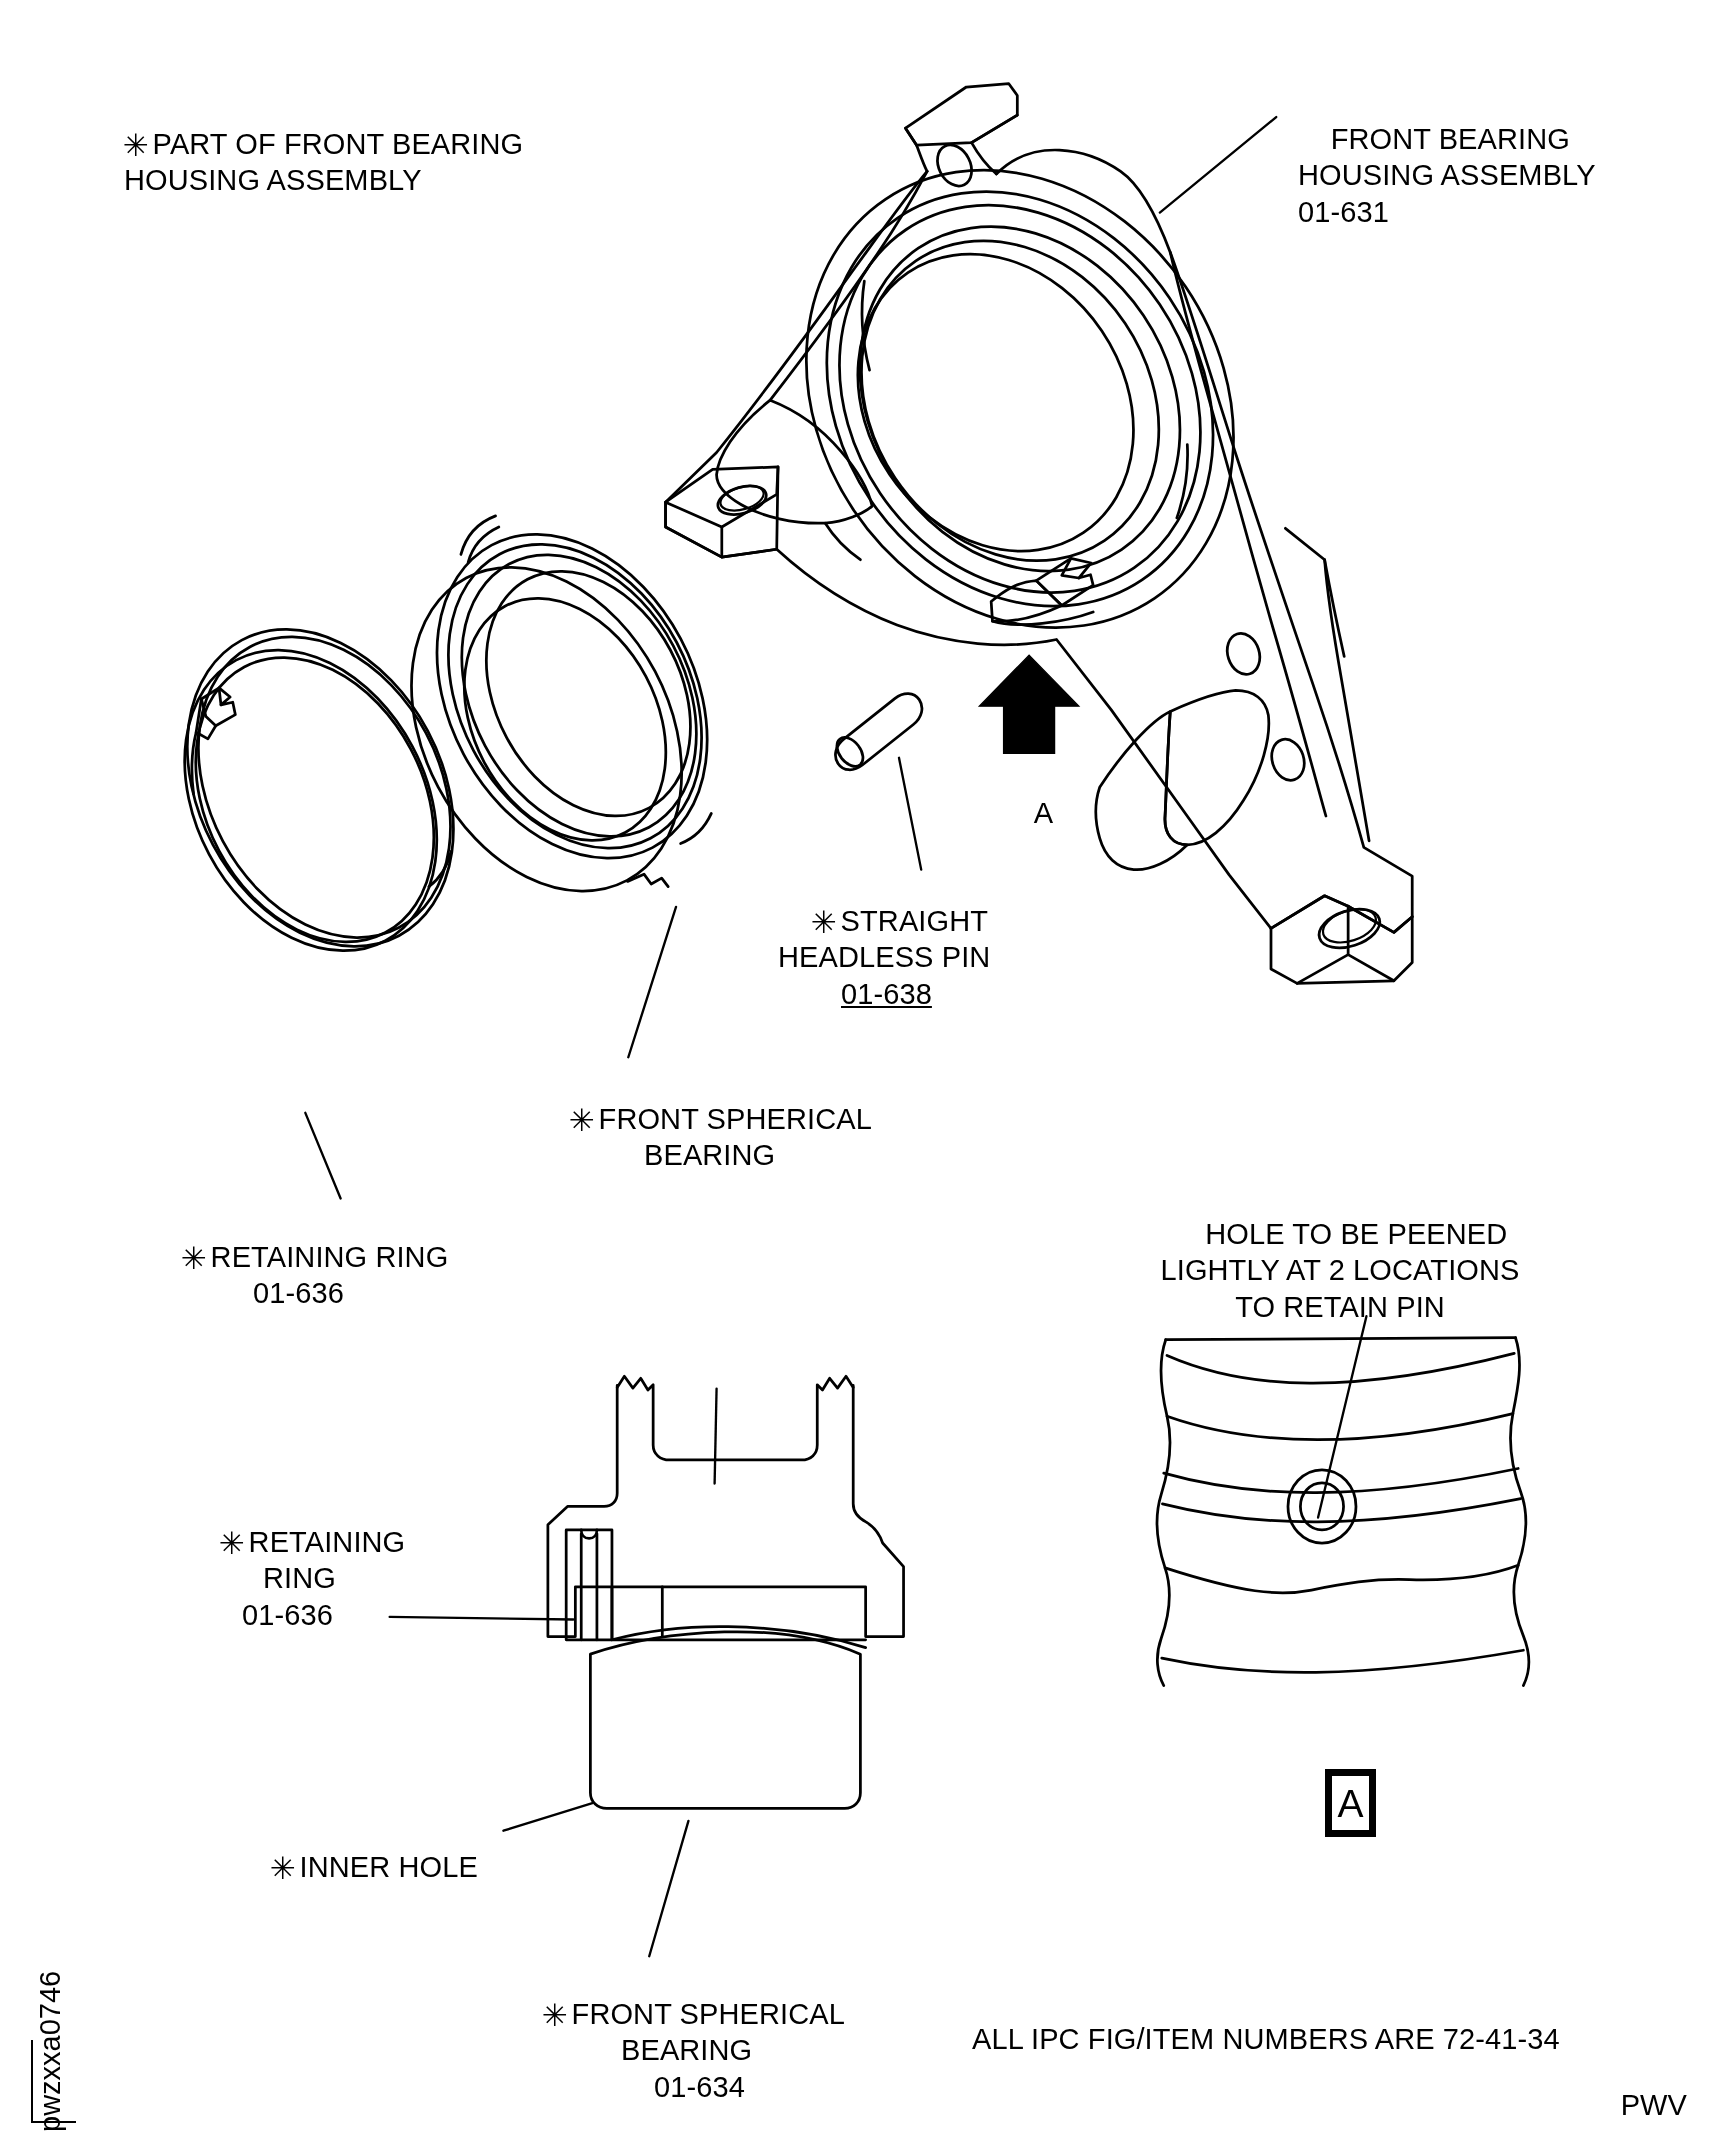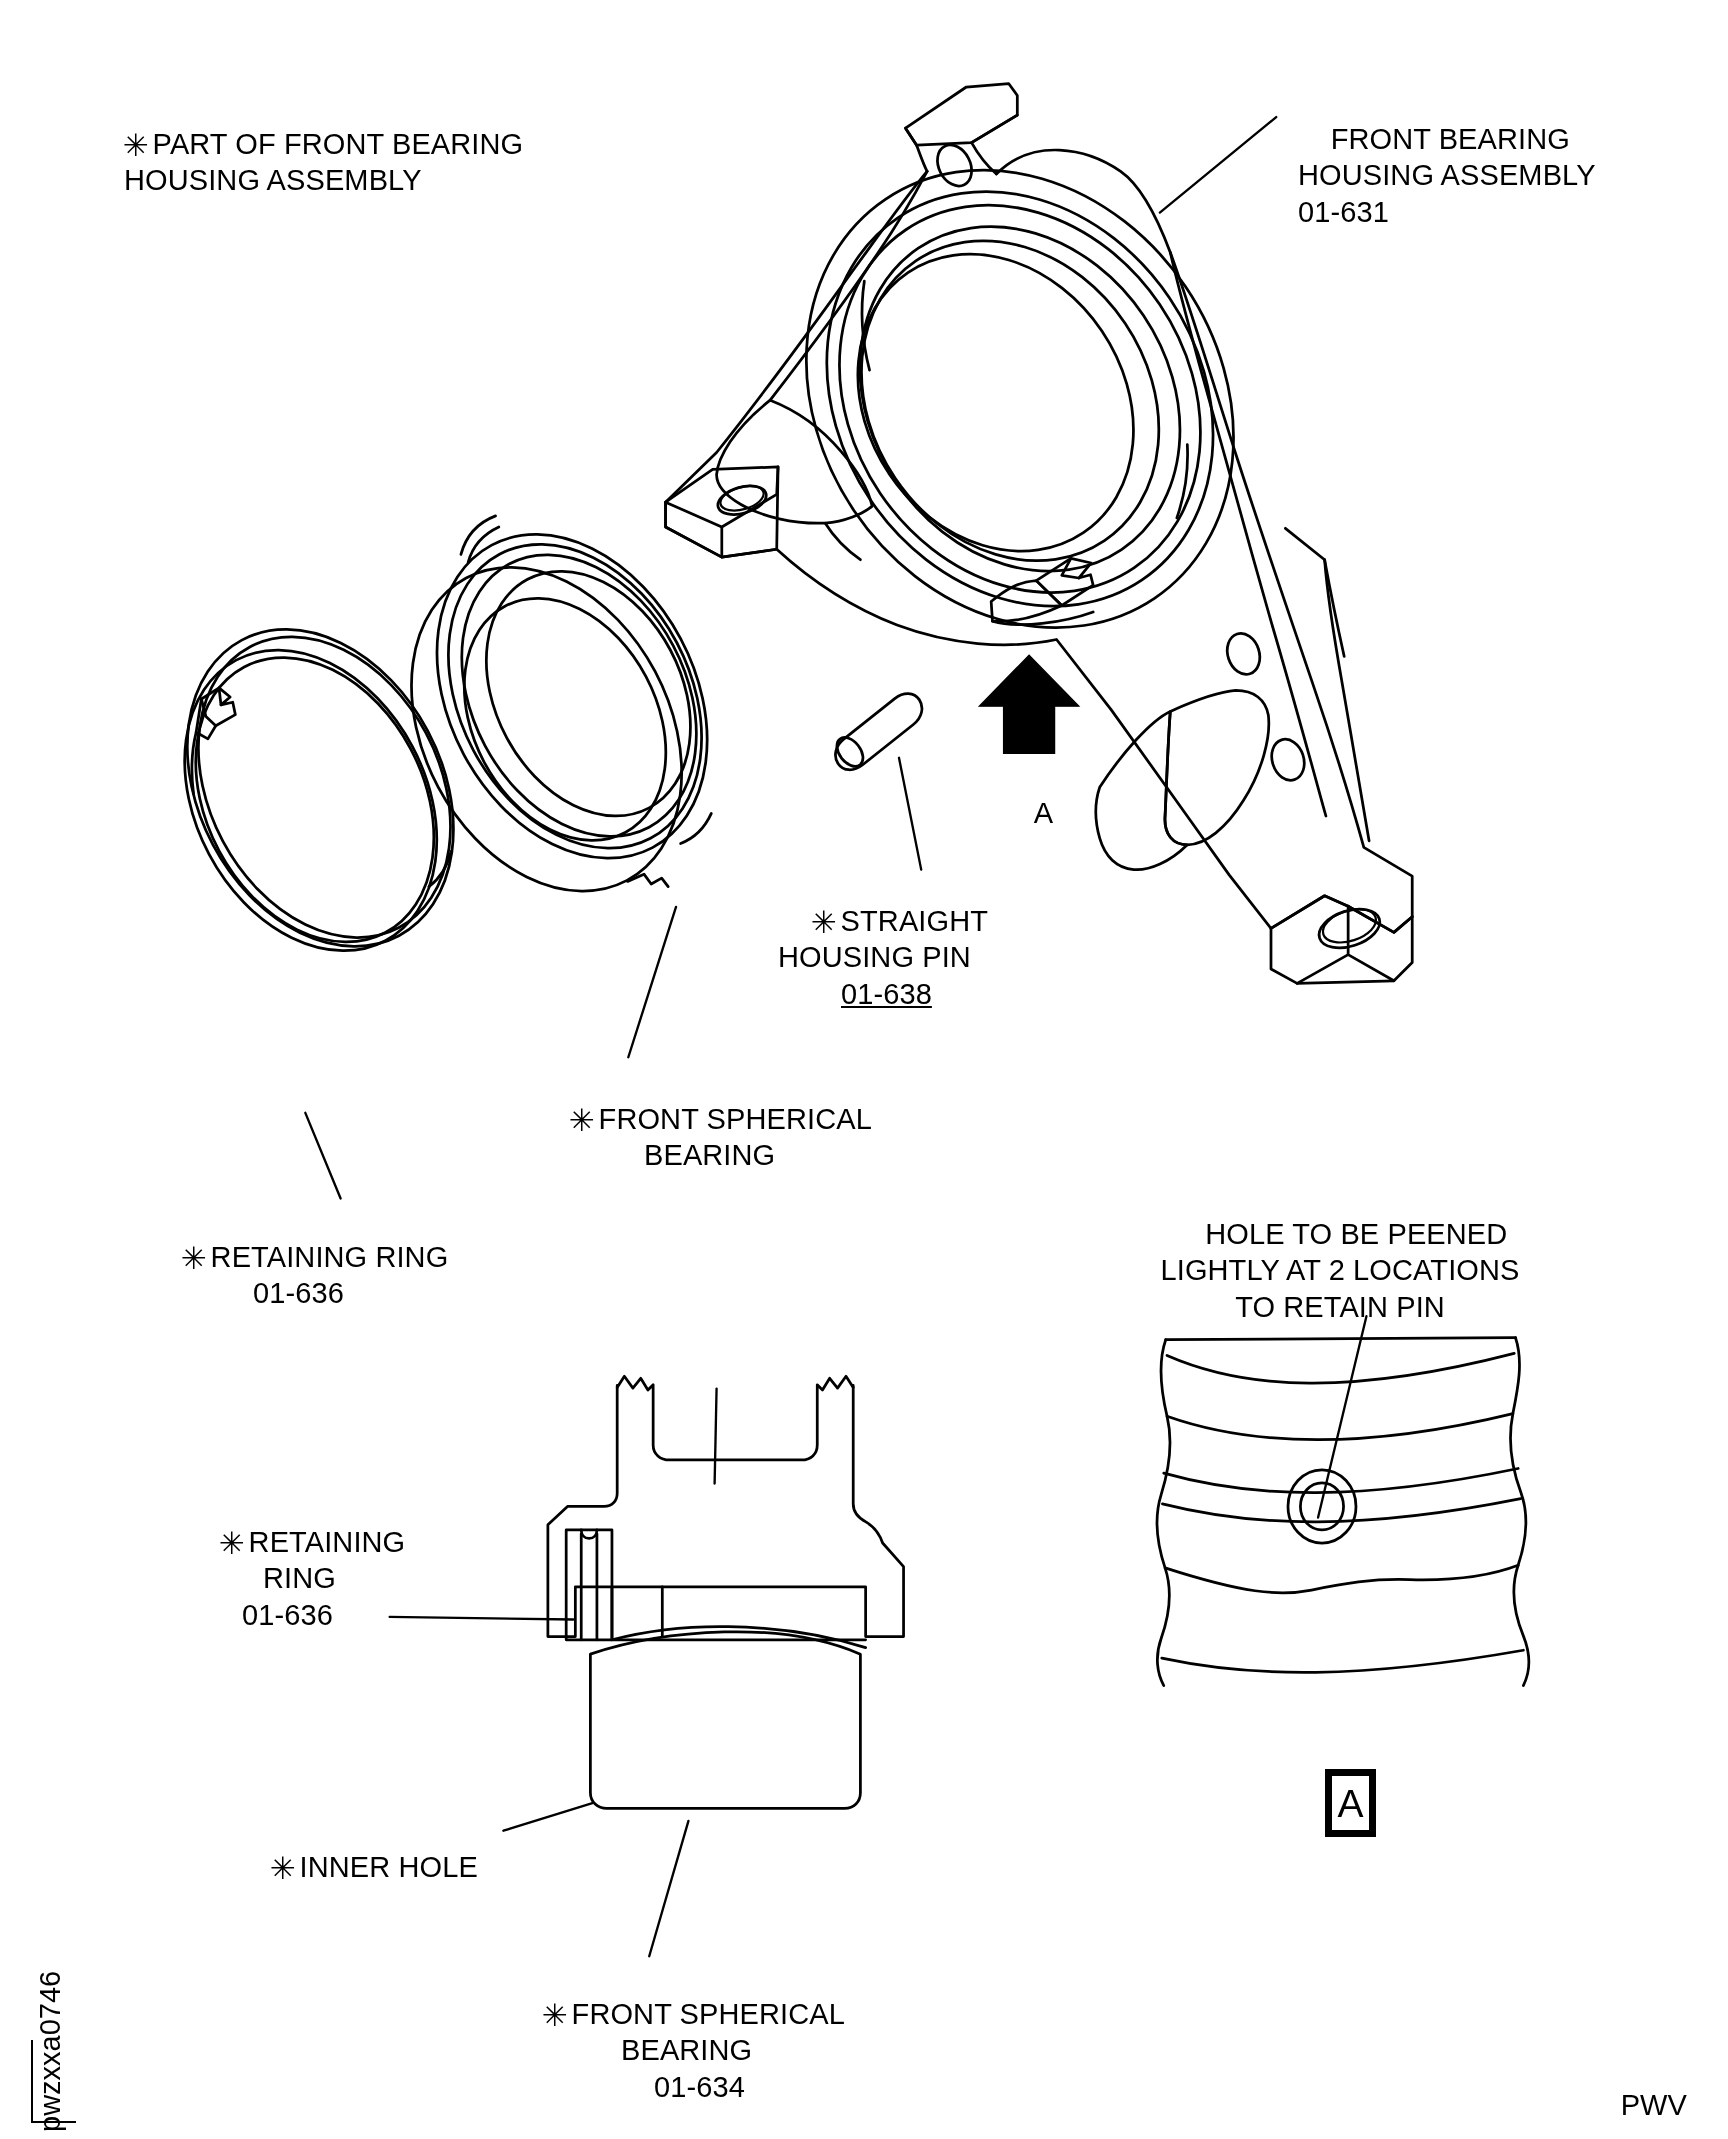--- a/index.html
+++ b/index.html
@@ -368,21 +368,21 @@
 
   <div class="lbl l" style="left:1298px; top:84px;">
     <span>FRONT BEARING</span><br><span>HOUSING ASSEMBLY</span><br><span class="idnum">01-631</span>
   </div>
 
   <div class="lbl c" style="left:992px; top:758px; width:72px;">
     <span>A</span>
   </div>
 
   <div class="lbl l" style="left:778px; top:866px;">
-    <span class="ast">✳</span><span>STRAIGHT</span><br><span>HOUSING PIN</span><br><span class="idnum" style="margin-left:63px;text-decoration:underline;">01-638</span>
+    <span class="ast">✳</span><span>STRAIGHT</span><br><span>HEADLESS PIN</span><br><span class="idnum" style="margin-left:63px;text-decoration:underline;">01-638</span>
   </div>
 
   <div class="lbl l" style="left:536px; top:1064px;">
     <span class="ast">✳</span><span>FRONT SPHERICAL</span><br><span style="display:inline-block; margin-left:108px;">BEARING</span>
   </div>
 
   <div class="lbl l" style="left:148px; top:1202px;">
     <span class="ast">✳</span><span>RETAINING RING</span><br><span class="idnum" style="margin-left:105px;">01-636</span>
   </div>
 
@@ -400,20 +400,23 @@
   </div>
 
   <div class="lbl l" style="left:509px; top:1959px;">
     <span class="ast">✳</span><span>FRONT SPHERICAL</span><br><span style="display:inline-block; margin-left:112px;">BEARING</span><br><span class="idnum" style="margin-left:145px;">01-634</span>
   </div>
 
   <div id="view-a-box">
     <span>A</span>
   </div>
 
+  <div class="lbl l" style="left:941px; top:1984px;">
+    <span>ALL IPC FIG/ITEM NUMBERS ARE 72-41-34</span>
+  </div>
 
   <div class="lbl r" style="left:1425px; top:2050px; width:262px;">
     <span>PWV</span>
   </div>
 
   <div id="code-bracket"></div>
   <div id="vertical-code">
     <span>pwzxxa0746</span>
   </div>
 

